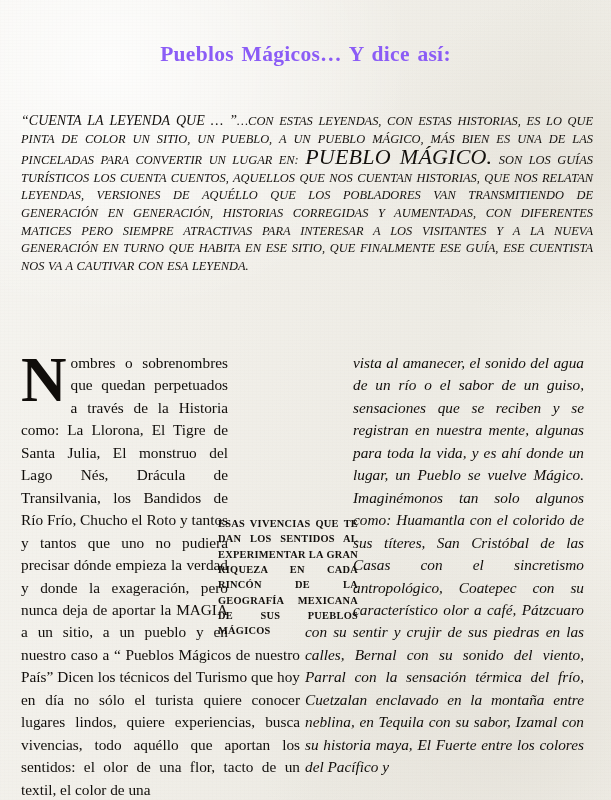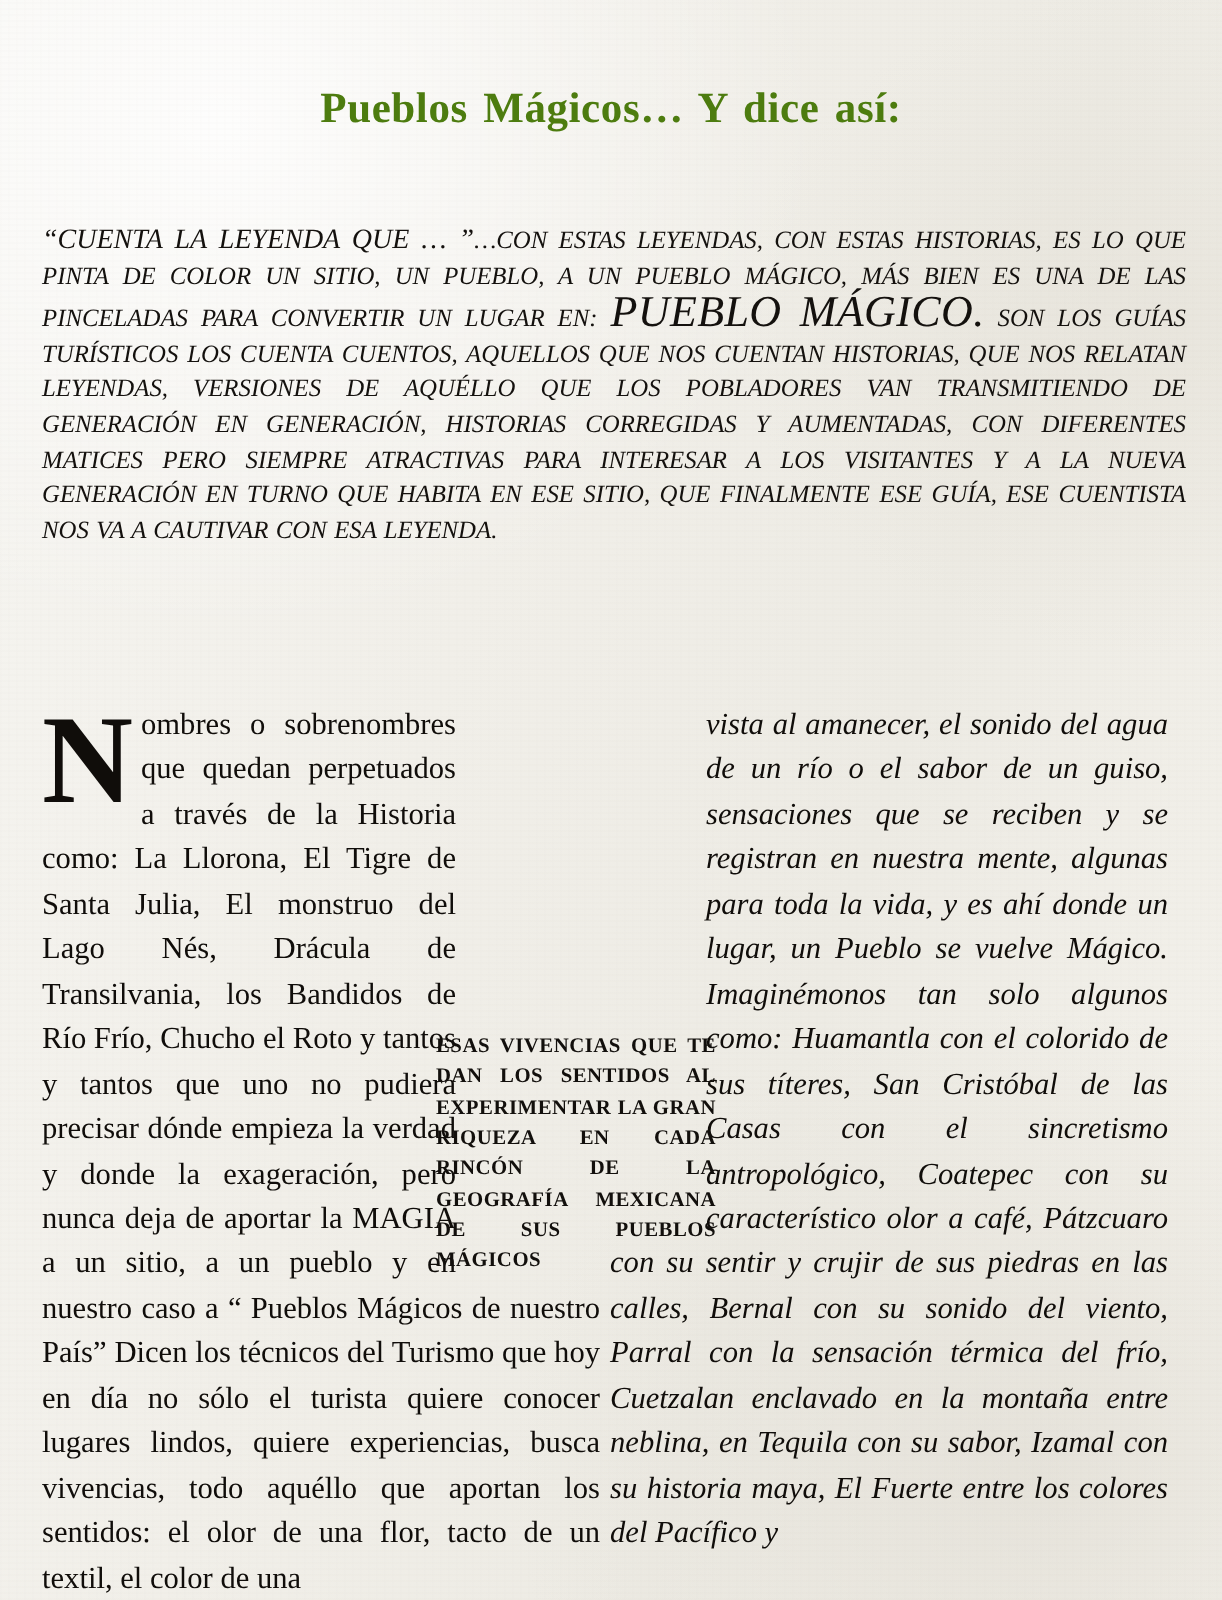--- a/index.html
+++ b/index.html
@@ -43,21 +43,21 @@
   .title {
     position: absolute;
     left: 0;
     right: 0;
     top: 42px;
     text-align: center;
     font-size: 21.5px;
     font-weight: bold;
     letter-spacing: .3px;
     word-spacing: 2px;
-    color: #4d7c0f;
+    color: #8b5cf6;
   }
 
   
   .intro {
     position: absolute;
     left: 21px;
     top: 112px;
     width: 572px;
     font-style: italic;
     font-variant: small-caps;

